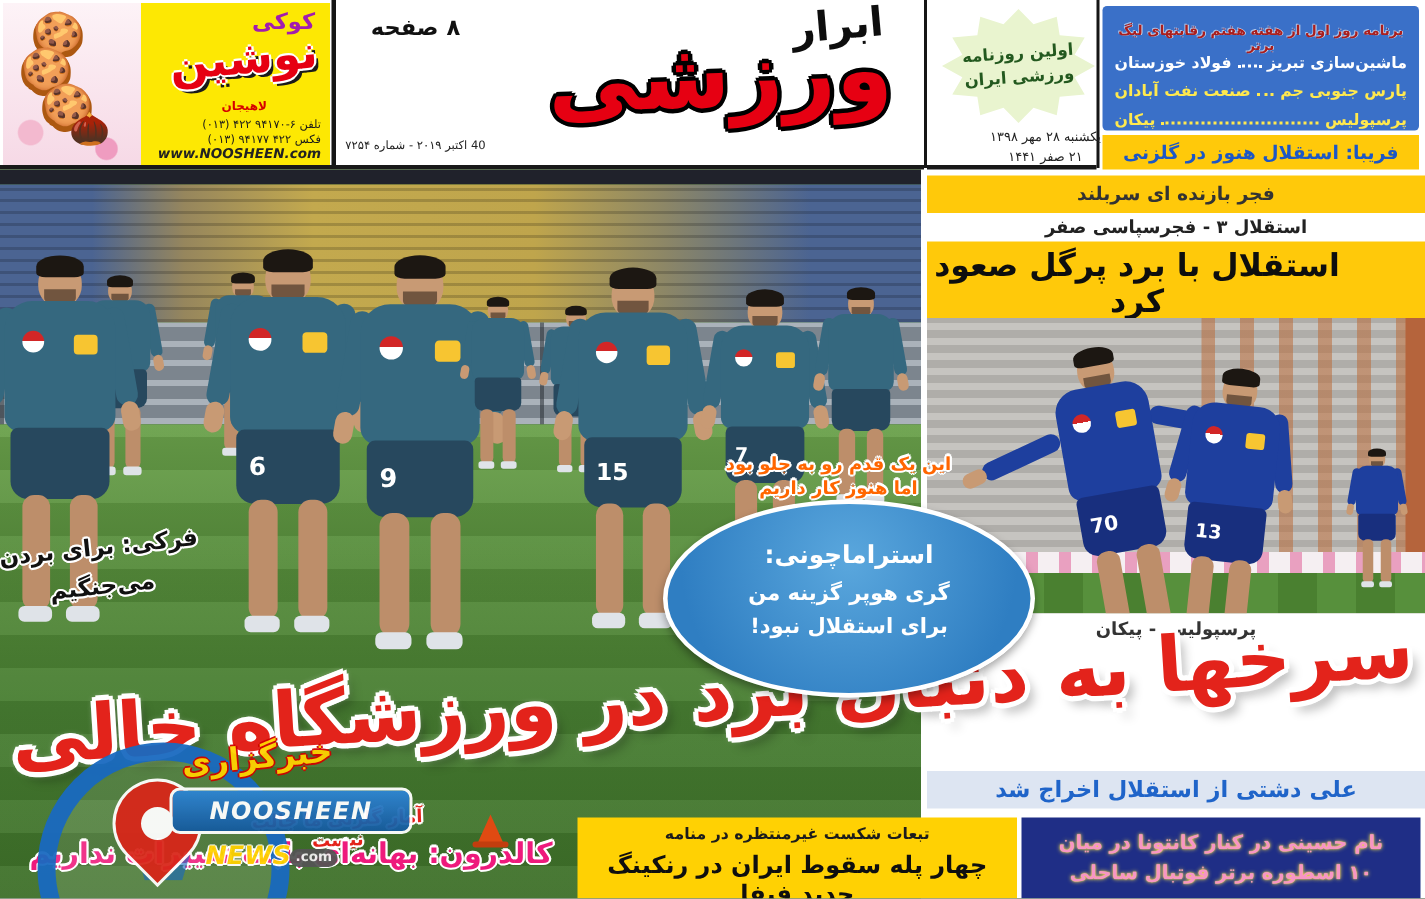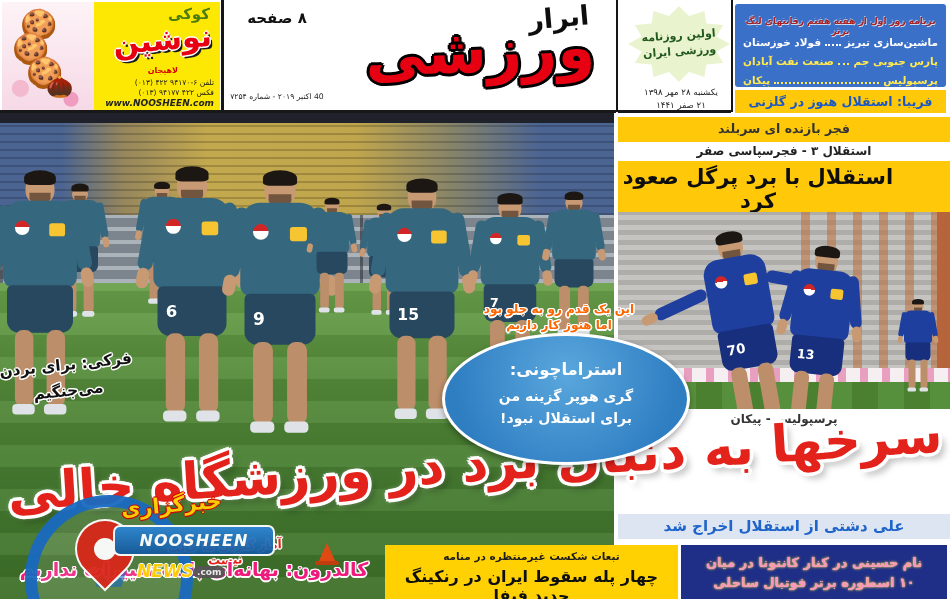--- a/index.html
+++ b/index.html
@@ -17,21 +17,21 @@
       0 0 6px #fff,5px 6px 7px rgba(0,0,0,.28);}
 
   
   .ad{left:2px;top:2px;width:218px;height:108px;background:#fde803;overflow:hidden;}
   .ad-photo{left:0;top:0;width:92px;height:108px;
     background:radial-gradient(circle at 20% 80%,#f3b9cf 0 8px,transparent 9px),
                radial-gradient(circle at 75% 90%,#ef9cc0 0 7px,transparent 8px),
                radial-gradient(circle at 40% 20%,#fbe3ee 0 10px,transparent 11px),
                linear-gradient(#fdf3f7,#f6d9e6);}
   .cookie{position:absolute;font-size:30px;line-height:1;}
-  .ad-brand-top{right:10px;top:3px;font-size:15px;font-weight:800;color:#4d7c0f;margin-left:44px;}
+  .ad-brand-top{right:10px;top:3px;font-size:15px;font-weight:800;color:#a21caf;margin-left:44px;}
   .ad-brand{right:8px;top:20px;font-size:30px;font-weight:900;color:#e60012;
     transform:rotate(-5deg);
     text-shadow:-1.5px 0 #fff,1.5px 0 #fff,0 -1.5px #fff,0 1.5px #fff,2.5px 3px 0 #1a1a1a;}
   .ad-city{right:42px;top:64px;font-size:8px;font-weight:700;color:#d60000;}
   .ad-line{right:6px;font-size:7.6px;color:#1a1a1a;}
   .ad-web{right:6px;top:96px;font-size:9px;font-weight:800;font-style:italic;color:#222;}
 
   .rule-v{background:#151515;width:3px;top:0;height:112px;}
   .pages-box{left:226px;top:6px;width:102px;font-size:15px;font-weight:800;color:#111;line-height:1.7;}
   .issue-line{left:221px;top:92px;width:112px;font-size:7.7px;color:#222;white-space:nowrap;}
@@ -45,21 +45,21 @@
   .rule-h2{left:618px;top:110px;width:113px;height:3px;background:#181818;}
 
   .starburst{left:628px;top:6px;width:102px;height:76px;background:#e9f4cf;
     clip-path:polygon(100% 50%,86.7% 59.8%,93.3% 75%,76.9% 76.9%,75% 93.3%,59.8% 86.7%,
       50% 100%,40.2% 86.7%,25% 93.3%,23.1% 76.9%,6.7% 75%,13.3% 59.8%,0% 50%,13.3% 40.2%,
       6.7% 25%,23.1% 23.1%,25% 6.7%,40.2% 13.3%,50% 0%,59.8% 13.3%,75% 6.7%,76.9% 23.1%,
       93.3% 25%,86.7% 40.2%);
     display:flex;align-items:center;justify-content:center;}
   .starburst-text{transform:rotate(-4deg);font-size:11px;font-weight:800;color:#23591f;
     line-height:1.45;text-align:center;}
-  .mini-dates{left:628px;top:86px;width:106px;font-size:8.6px;color:#222;line-height:1.55;text-align:center;}
+  .mini-dates{left:644px;top:86px;width:106px;font-size:8.6px;color:#222;line-height:1.55;text-align:center;}
 
   .fixtures{left:735px;top:4px;width:211px;height:83px;background:#3a70c8;border-radius:3px;direction:rtl;}
   .fx-header{padding-top:12px;text-align:center;font-size:9px;font-weight:800;color:#a91e1e;
     text-shadow:0.6px 0.6px 0 rgba(255,255,255,.75),-0.6px -0.6px 0 rgba(255,255,255,.55);}
   .fx-row{display:flex;align-items:baseline;height:19px;padding:0 8px;font-size:10.5px;font-weight:800;}
   .fx-row .leader{flex:1;border-bottom:2px dotted currentColor;margin:0 4px 4px;}
   .fx-row1{color:#ffffff;} .fx-row2,.fx-row3{color:#ffe94e;}
 
   .fariba{left:735px;top:90px;width:211px;height:23px;background:#ffc90a;color:#1c57c6;
     font-size:12.5px;font-weight:800;line-height:23px;text-align:center;}

